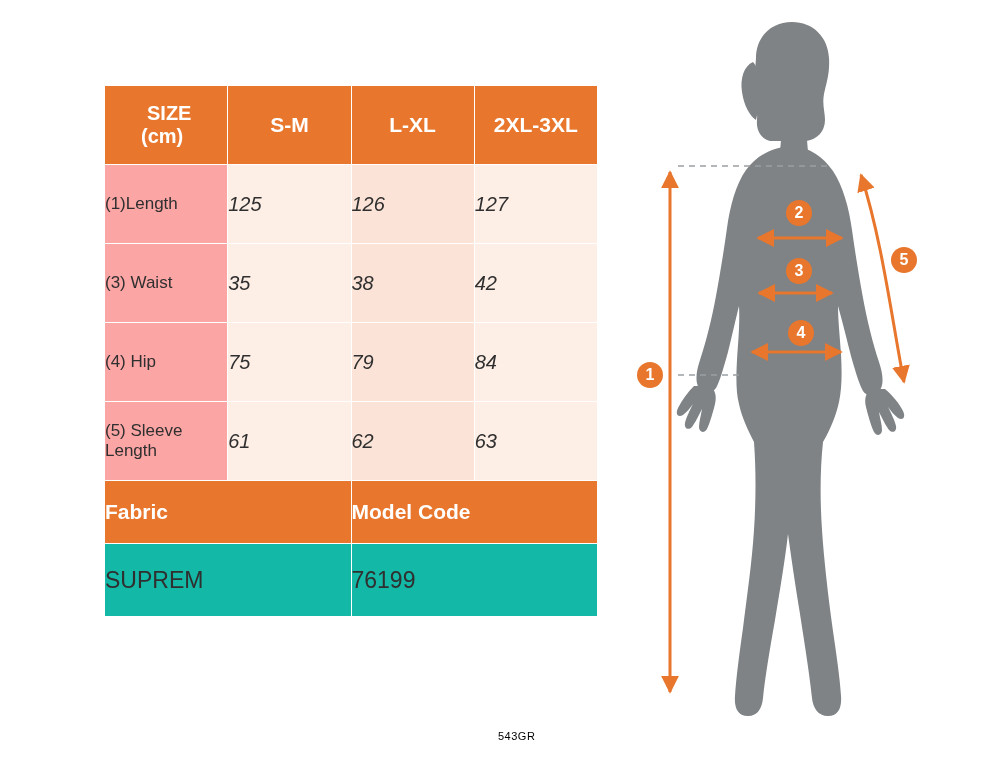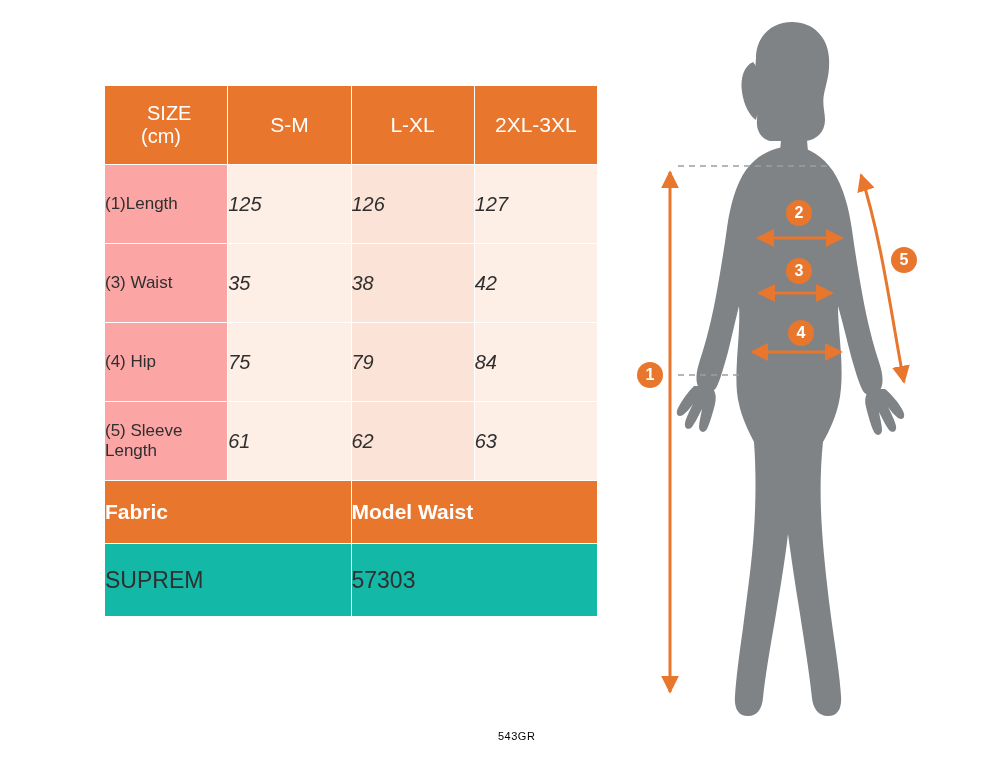--- a/index.html
+++ b/index.html
@@ -36,21 +36,21 @@
   }
   table.size-table td, table.size-table th {
     border: 1px solid #ffffff;
     vertical-align: middle;
     padding: 0;
   }
   th.hdr {
     background: #e8762c;
     color: #ffffff;
     font-size: 21px;
-    font-weight: normal;
+    font-weight: bold;
     height: 78px;
   }
   th.hdr.first {
     font-size: 20px;
     text-align: left;
     padding-left: 42px;
   }
   th.hdr.first .line2 {
     display: block;
     margin-left: -6px;
@@ -166,25 +166,25 @@
           <td class="val">84</td>
         </tr>
         <tr>
           <td class="rowlabel">(5) Sleeve Length</td>
           <td class="val">61</td>
           <td class="val alt">62</td>
           <td class="val">63</td>
         </tr>
         <tr>
           <td class="footer-hdr" colspan="2">Fabric</td>
-          <td class="footer-hdr" colspan="2">Model Waist</td>
+          <td class="footer-hdr" colspan="2">Model Code</td>
         </tr>
         <tr>
           <td class="footer-val" colspan="2">SUPREM</td>
-          <td class="footer-val" colspan="2">57303</td>
+          <td class="footer-val" colspan="2">76199</td>
         </tr>
       </tbody>
     </table>
   </div>
 
   <div id="model-code-note">543GR</div>
 
   <div id="figure-panel">
     <svg id="figure-svg" width="380" height="774" viewBox="0 0 380 774">
 

